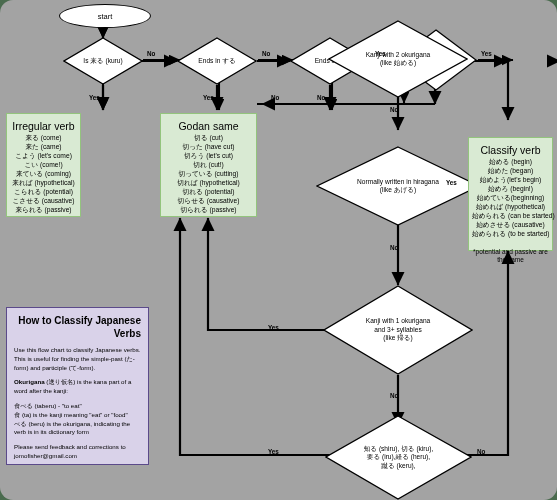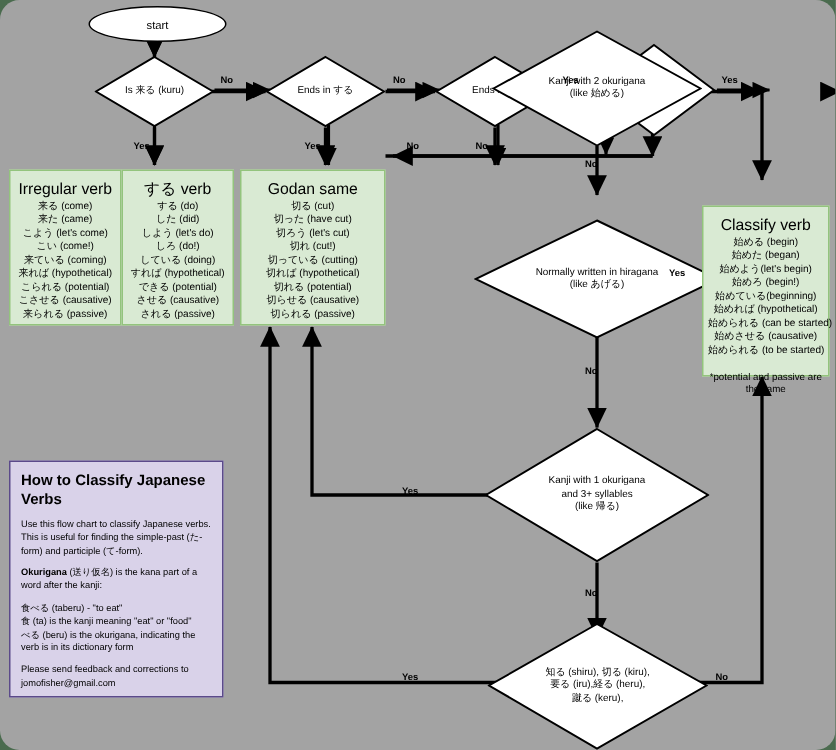--- a/index.html
+++ b/index.html
@@ -100,20 +100,21 @@
     box-sizing: border-box;
     padding: 7px 7px 6px 7px;
     color: #000;
     z-index: 5;
   }
   #legend .lg-title {
     font-size: 10px;
     font-weight: bold;
     line-height: 1.25;
     margin-bottom: 6px;
+    text-align: right;
   }
   #legend p {
     margin: 0 0 6px 0;
     font-size: 6.2px;
     line-height: 1.42;
   }
   #legend p.tight { margin-bottom: 0; }
   #legend b { font-weight: bold; }
   
   .edgelabel {
@@ -304,32 +305,20 @@
     <div class="rline">来た (came)</div>
     <div class="rline">こよう (let's come)</div>
     <div class="rline">こい (come!)</div>
     <div class="rline">来ている (coming)</div>
     <div class="rline">来れば (hypothetical)</div>
     <div class="rline">こられる (potential)</div>
     <div class="rline">こさせる (causative)</div>
     <div class="rline">来られる (passive)</div>
   </div>
 
-  <div class="resultbox" style="left:81px; top:113px; width:75px; height:104px;">
-    <div class="rtitle">する verb</div>
-    <div class="rline">する (do)</div>
-    <div class="rline">した (did)</div>
-    <div class="rline">しよう (let's do)</div>
-    <div class="rline">しろ (do!)</div>
-    <div class="rline">している (doing)</div>
-    <div class="rline">すれば (hypothetical)</div>
-    <div class="rline">できる (potential)</div>
-    <div class="rline">させる (causative)</div>
-    <div class="rline">される (passive)</div>
-  </div>
 
   <div class="resultbox" style="left:160px; top:113px; width:97px; height:104px;">
     <div class="rtitle">Godan same</div>
     <div class="rline">切る (cut)</div>
     <div class="rline">切った (have cut)</div>
     <div class="rline">切ろう (let's cut)</div>
     <div class="rline">切れ (cut!)</div>
     <div class="rline">切っている (cutting)</div>
     <div class="rline">切れば (hypothetical)</div>
     <div class="rline">切れる (potential)</div>

